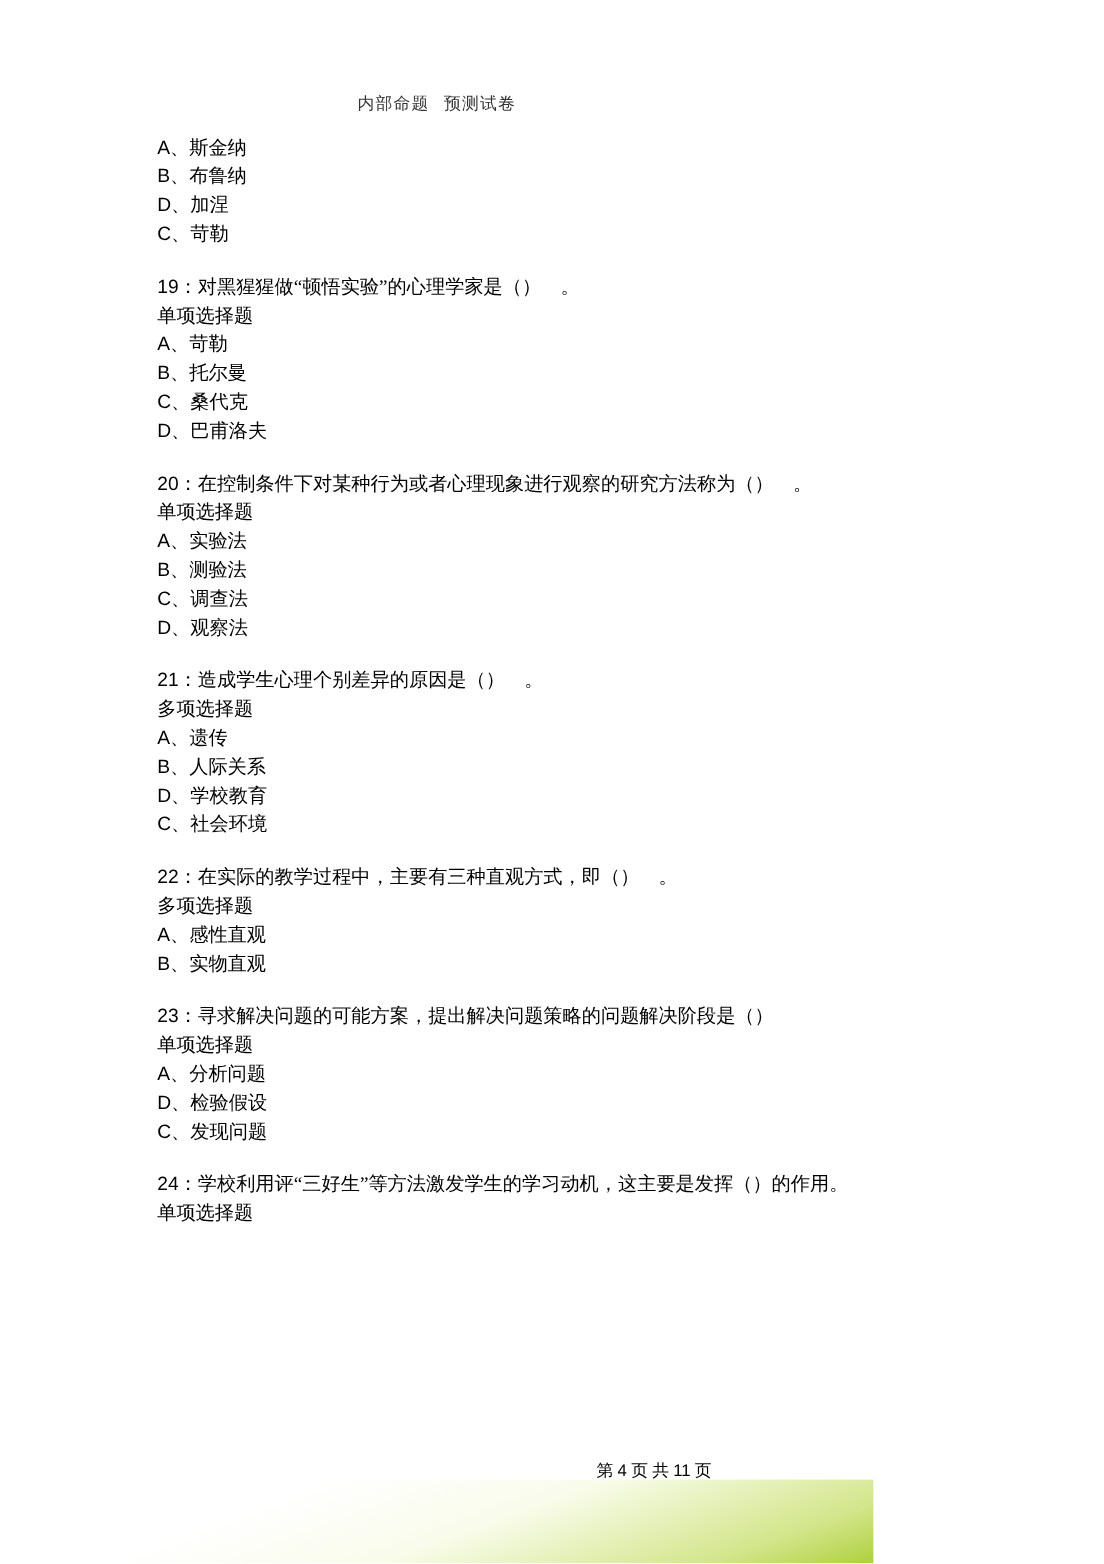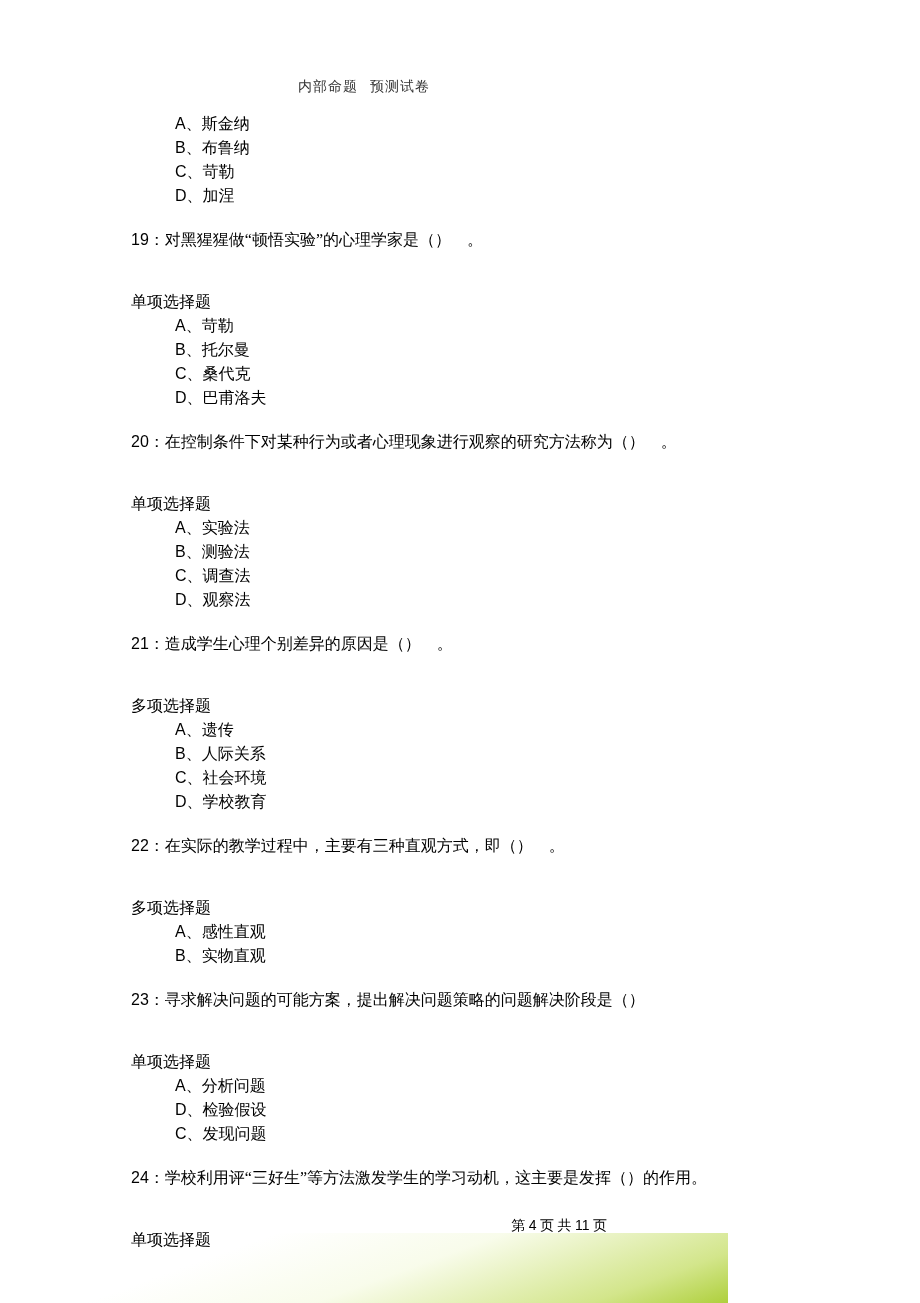--- a/index.html
+++ b/index.html
@@ -31,28 +31,28 @@
   .content {
     position: absolute;
     top: 112px;
     left: 131px;
     width: 660px;
     font-size: 16px;
     line-height: 24px;
   }
   .block { margin-top: 20px; }
   .block:first-child { margin-top: 0; }
-  .opt { display: block; margin-left: 44px; }
+  .opt { display: block; }
   .stem { display: block; }
-  .qtype { display: block; margin-top: 38px; }
+  .qtype { display: block; }
   .arial { font-family: Arial, Helvetica, sans-serif; }
   .footer {
     position: absolute;
     bottom: 68px;
-    right: 121px;
+    right: 135px;
     font-size: 14px;
   }
   .footer .arial { font-family: Arial, Helvetica, sans-serif; }
   .gradient {
     position: absolute;
     left: 0;
     bottom: 0;
     width: 100%;
     height: 70px;
     background: linear-gradient(160deg,
@@ -71,22 +71,22 @@
 
   <div class="header">
     <span>内部命题</span><span class="hgap"></span><span>预测试卷</span>
   </div>
 
   <div class="content">
 
     <div class="block">
       <span class="opt"><span class="arial">A</span><span>、</span><span>斯金纳</span></span>
       <span class="opt"><span class="arial">B</span><span>、</span><span>布鲁纳</span></span>
+      <span class="opt"><span class="arial">D</span><span>、</span><span>加涅</span></span>
       <span class="opt"><span class="arial">C</span><span>、</span><span>苛勒</span></span>
-      <span class="opt"><span class="arial">D</span><span>、</span><span>加涅</span></span>
     </div>
 
     <div class="block">
       <span class="stem"><span class="arial">19</span><span>：</span><span>对黑猩猩做“顿悟实验”的心理学家是（）　。</span></span>
       <span class="qtype">单项选择题</span>
       <span class="opt"><span class="arial">A</span><span>、</span><span>苛勒</span></span>
       <span class="opt"><span class="arial">B</span><span>、</span><span>托尔曼</span></span>
       <span class="opt"><span class="arial">C</span><span>、</span><span>桑代克</span></span>
       <span class="opt"><span class="arial">D</span><span>、</span><span>巴甫洛夫</span></span>
     </div>
@@ -98,22 +98,22 @@
       <span class="opt"><span class="arial">B</span><span>、</span><span>测验法</span></span>
       <span class="opt"><span class="arial">C</span><span>、</span><span>调查法</span></span>
       <span class="opt"><span class="arial">D</span><span>、</span><span>观察法</span></span>
     </div>
 
     <div class="block">
       <span class="stem"><span class="arial">21</span><span>：</span><span>造成学生心理个别差异的原因是（）　。</span></span>
       <span class="qtype">多项选择题</span>
       <span class="opt"><span class="arial">A</span><span>、</span><span>遗传</span></span>
       <span class="opt"><span class="arial">B</span><span>、</span><span>人际关系</span></span>
+      <span class="opt"><span class="arial">D</span><span>、</span><span>学校教育</span></span>
       <span class="opt"><span class="arial">C</span><span>、</span><span>社会环境</span></span>
-      <span class="opt"><span class="arial">D</span><span>、</span><span>学校教育</span></span>
     </div>
 
     <div class="block">
       <span class="stem"><span class="arial">22</span><span>：</span><span>在实际的教学过程中，主要有三种直观方式，即（）　。</span></span>
       <span class="qtype">多项选择题</span>
       <span class="opt"><span class="arial">A</span><span>、</span><span>感性直观</span></span>
       <span class="opt"><span class="arial">B</span><span>、</span><span>实物直观</span></span>
     </div>
 
     <div class="block">

